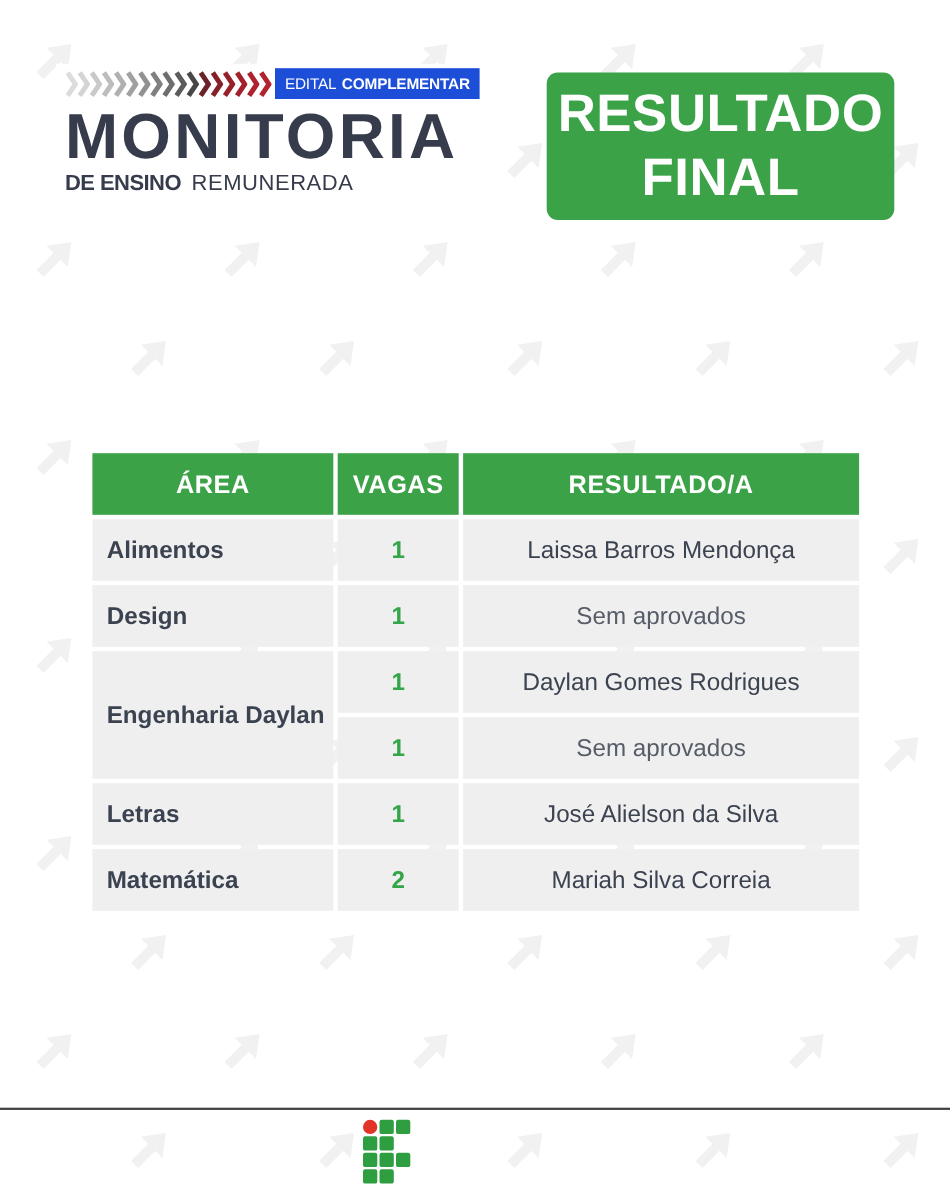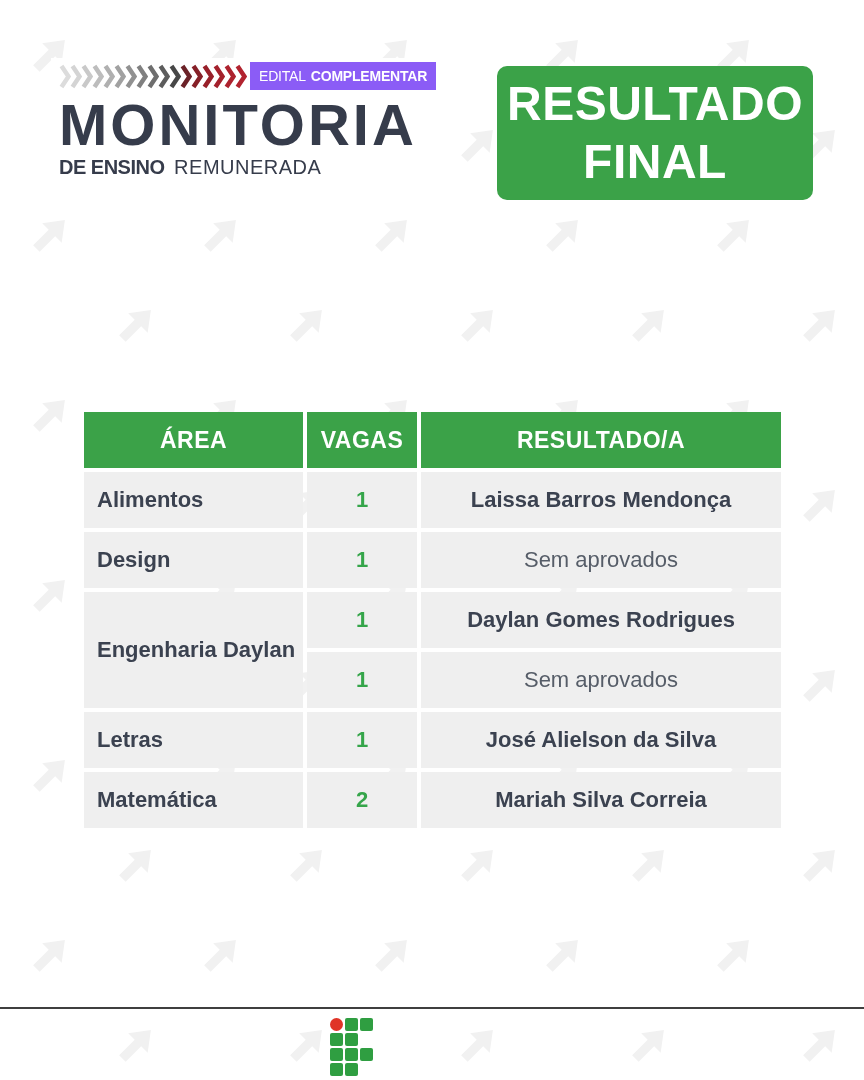--- a/index.html
+++ b/index.html
@@ -10,21 +10,21 @@
   
   #watermarks{position:absolute; inset:0; z-index:0;}
   .wm{position:absolute; width:44px; height:44px;}
   
   .brand{position:absolute; left:51px; top:58px; width:400px; z-index:2; background:#ffffff; padding:4px 0 6px 8px;}
   .brand-top{display:flex; align-items:center; height:28px; margin-bottom:6px;}
   #chevrons{display:flex; align-items:center; height:27px; margin-right:4px;}
   #chevrons svg{display:block; margin-right:-1px;}
   .badge{
     display:inline-flex; align-items:center; gap:5px; height:28px;
-    background:#8b5cf6; color:#ffffff; padding:0 9px;
+    background:#1d4ed8; color:#ffffff; padding:0 9px;
     font-size:14px; letter-spacing:-0.2px; white-space:nowrap;
   }
   .badge .light{font-weight:400;}
   .badge .bold{font-weight:700;}
   .title{
     font-size:58px; font-weight:700; letter-spacing:3px; line-height:1.0;
     color:#363c4b; margin:2px 0 0 0; white-space:nowrap;
   }
   .subtitle{
     font-size:20px; line-height:1.05; color:#363c4b; margin-top:3px; white-space:nowrap;
@@ -43,21 +43,21 @@
     position:absolute; left:84px; top:412px; width:697px; z-index:2;
     display:grid; grid-template-columns:219px 110px 1fr;
     grid-auto-rows:56px; gap:4px;
   }
   .cell{display:flex; align-items:center; justify-content:center;}
   .th{background:#3ba248; color:#ffffff; font-weight:700; font-size:23px; letter-spacing:0.5px;}
   .td{background:#efefef; font-size:22px; color:#3b4250;}
   .td.area{justify-content:flex-start; padding-left:13px; font-weight:700;}
   .td.span2{grid-row:span 2;}
   .td.num{color:#35a54a; font-weight:700;}
-  .td.name{font-weight:700;text-align:center;}
+  .td.name{font-weight:400;text-align:center;}
   .td.muted{font-weight:400; color:#565d68;}
   
   .rule{position:absolute; left:0; top:1007px; width:864px; height:2px; background:#3f3f3f; z-index:2;}
   .logo-row{position:absolute; left:330px; top:1018px; display:flex; z-index:2;}
   .if-logo{display:grid; grid-template-columns:repeat(3,13px); grid-auto-rows:13px; gap:2px;}
   .sq{background:#2f9e41; border-radius:2px;}
   .sq.red{background:#e03427; border-radius:50%;}
   .sq.empty{background:transparent;}
   .org{margin-left:9px; padding-top:9px; color:#2c2c2c;}
   .org-name{font-size:16px; font-weight:700; letter-spacing:0.2px;}

